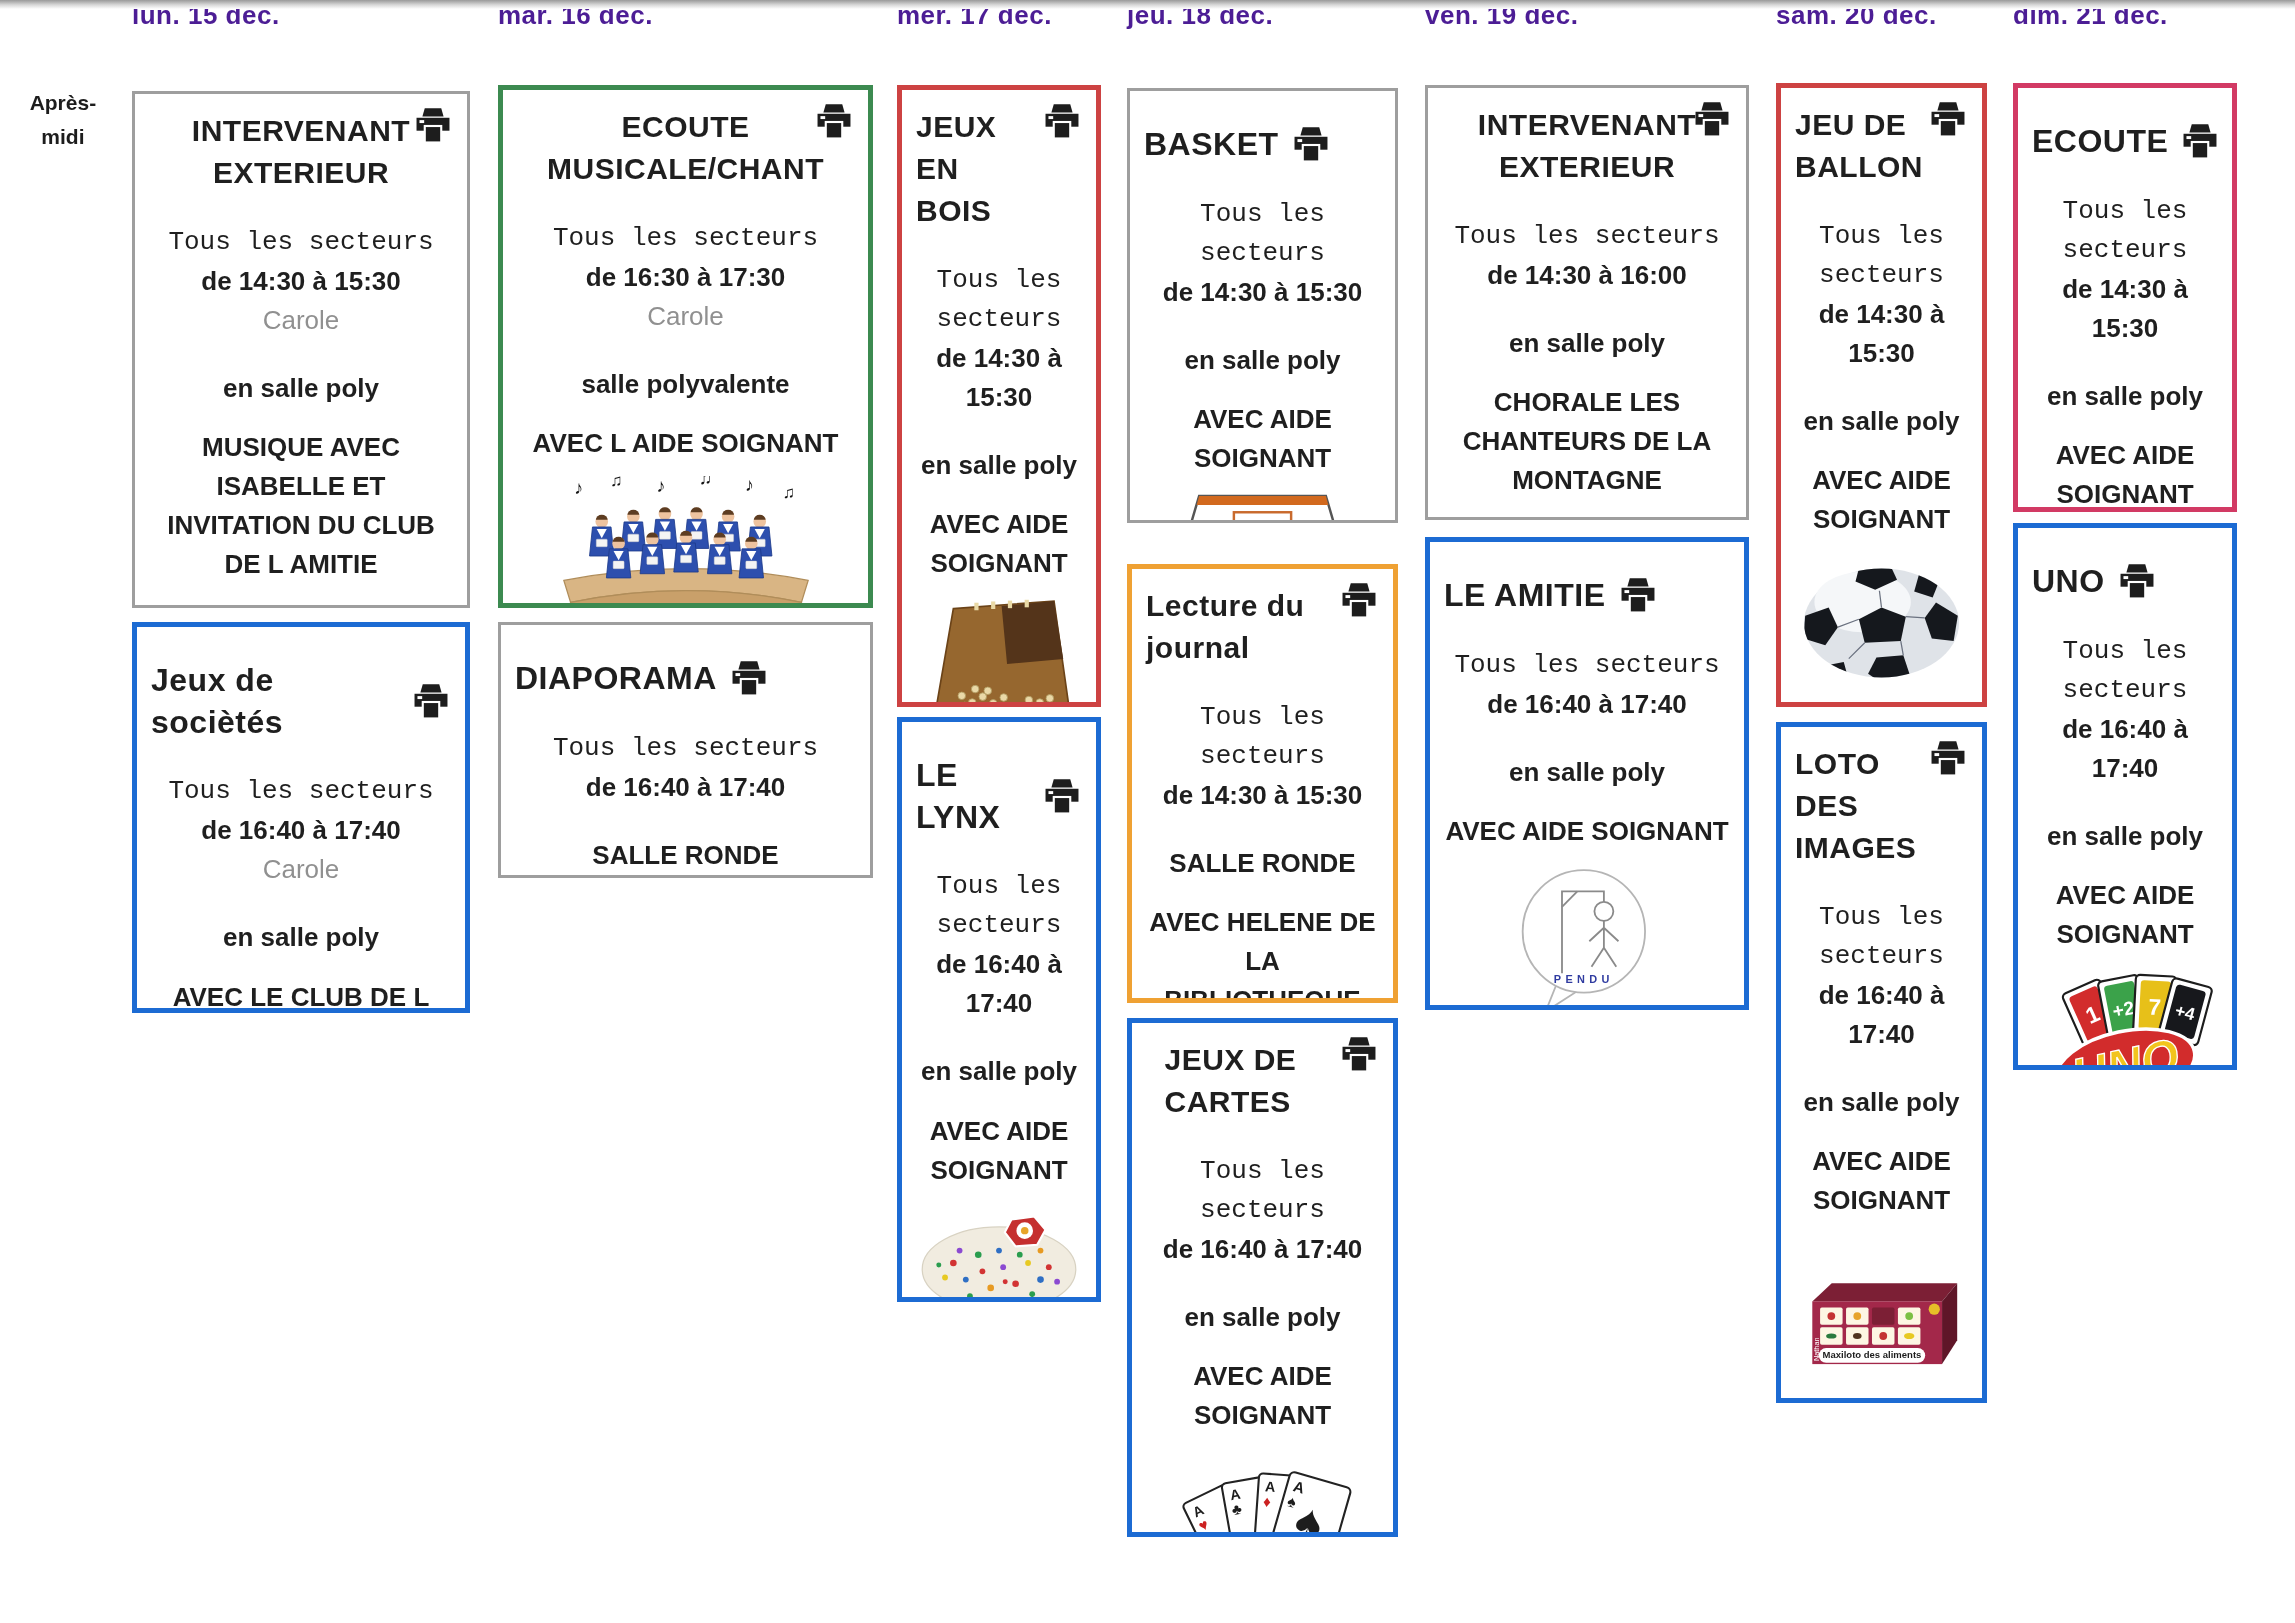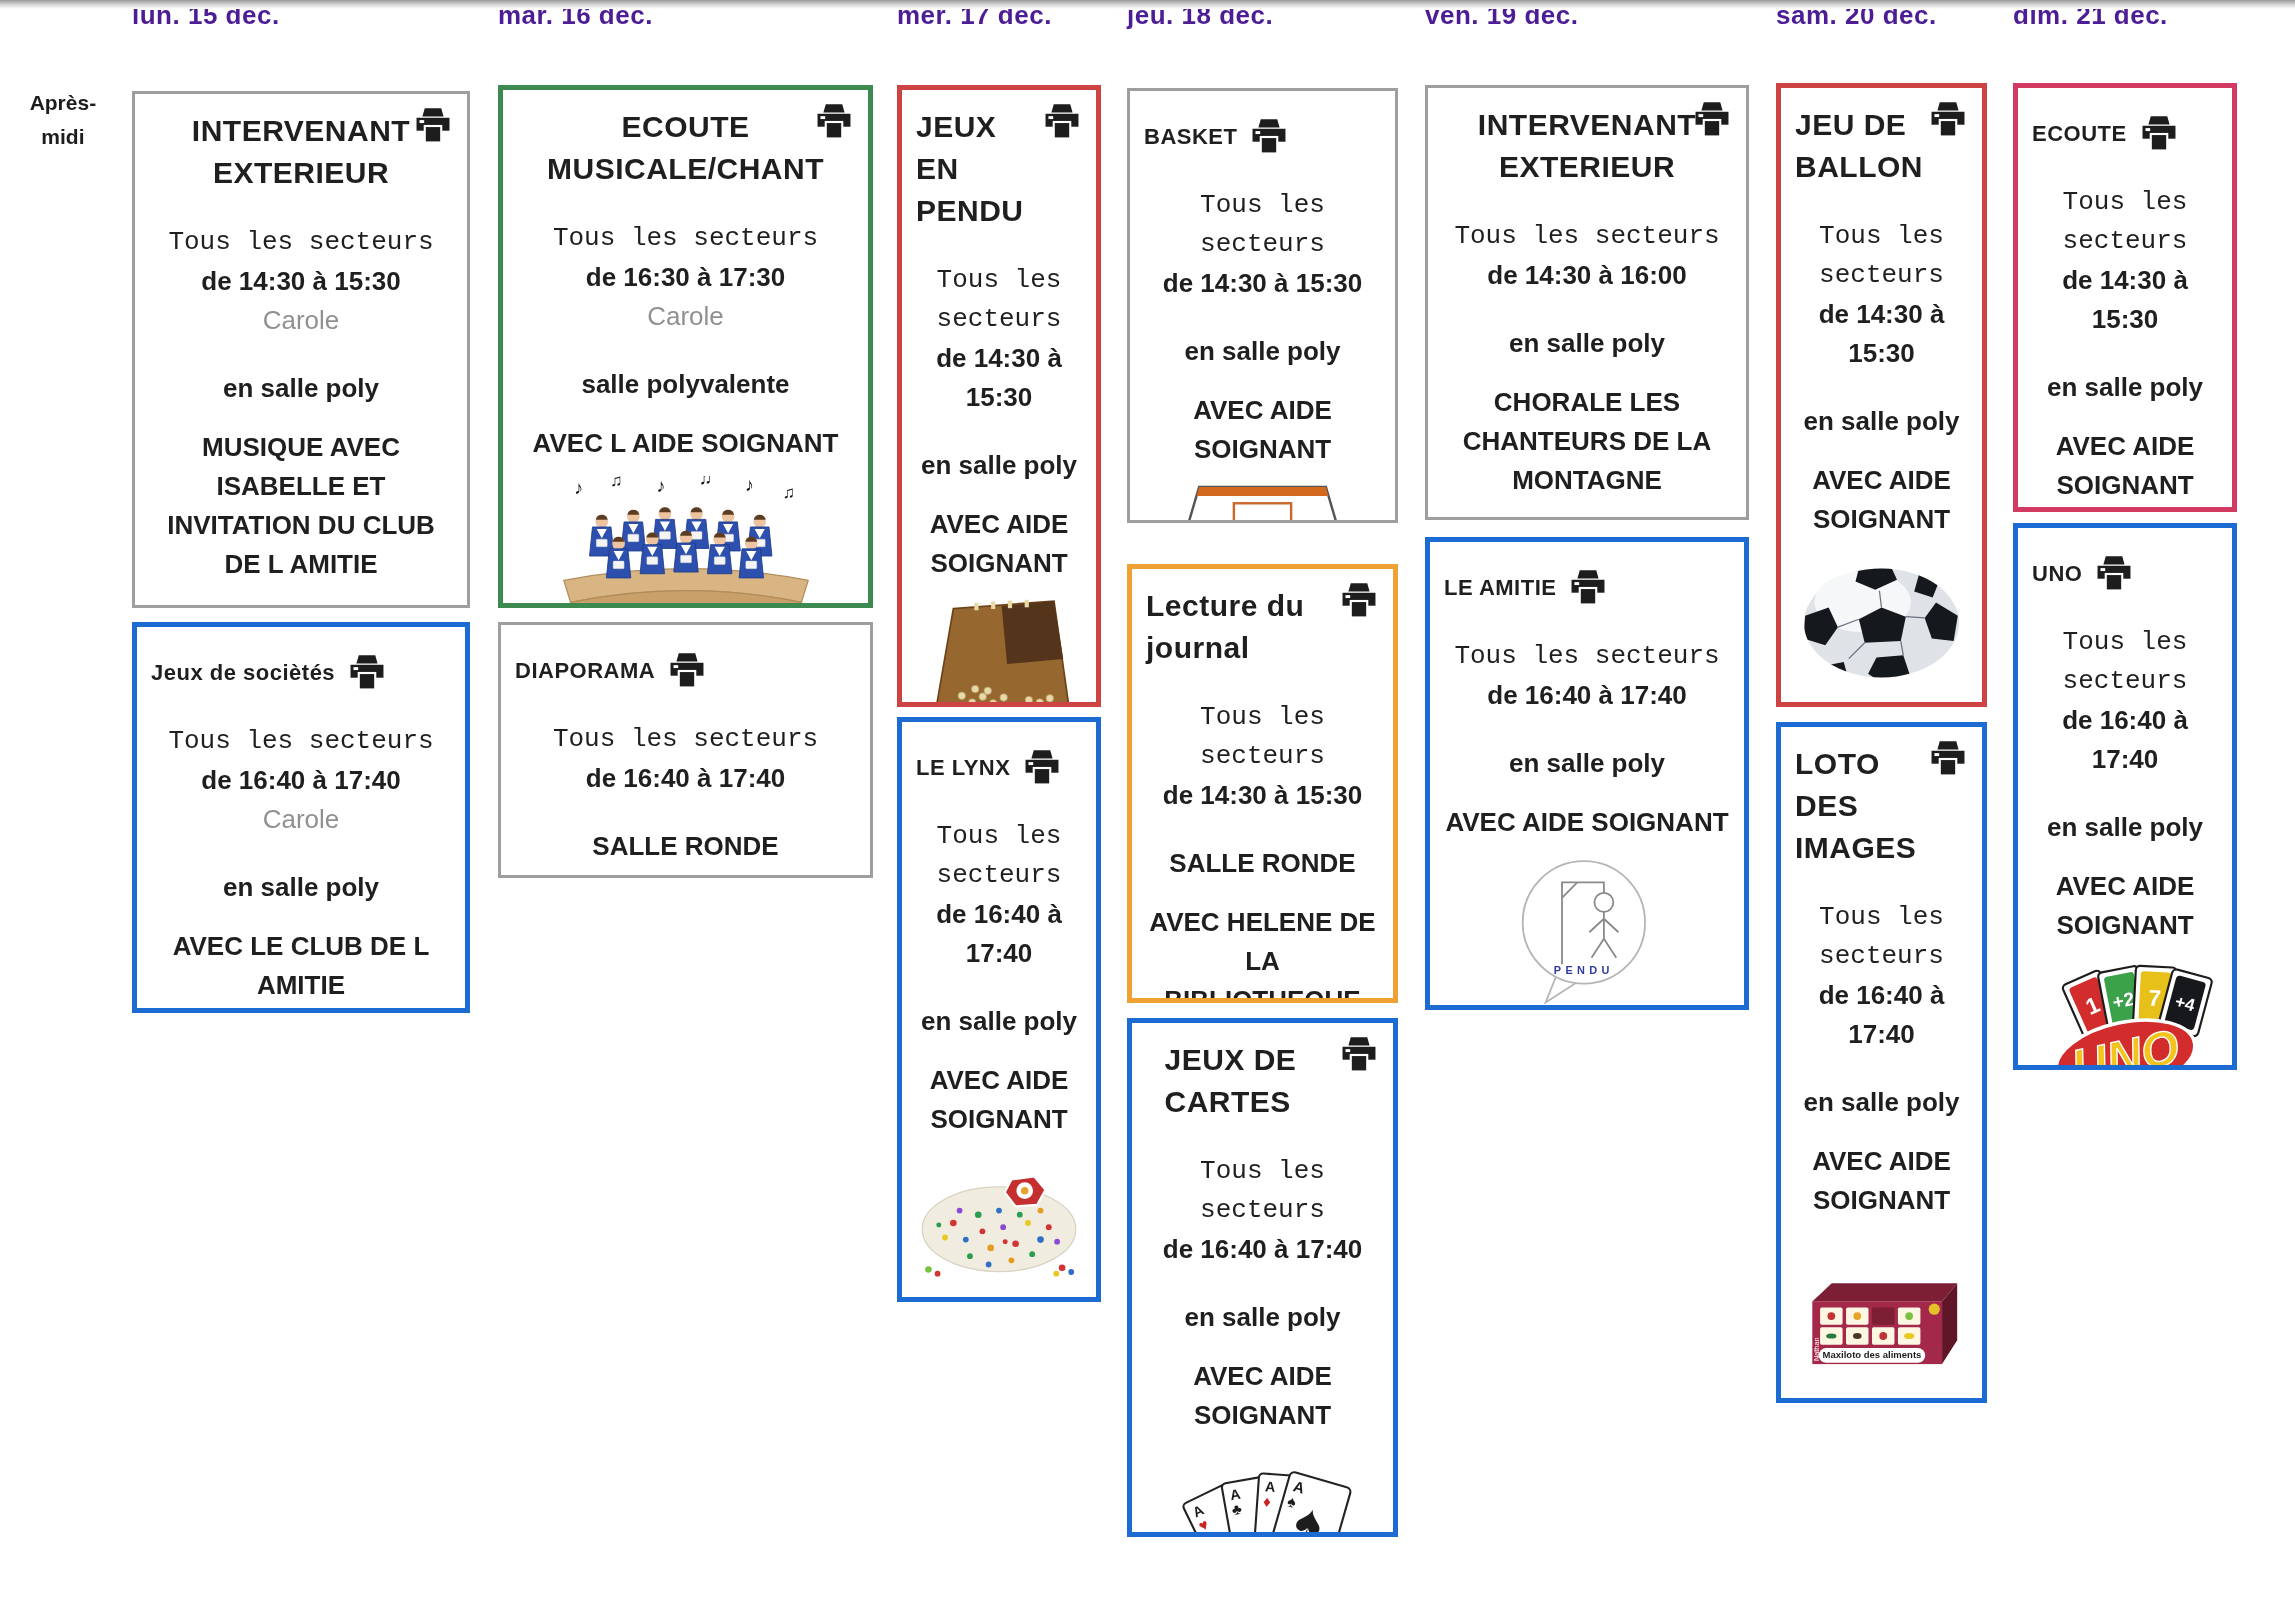--- a/index.html
+++ b/index.html
@@ -10,22 +10,22 @@
   .day{position:absolute;top:0.9px;font-size:26px;font-weight:700;
        color:#4c1d95;line-height:1.1;letter-spacing:0.5px;}
   .period{position:absolute;left:7.4px;top:86px;width:111px;text-align:center;
           font-size:21px;font-weight:700;line-height:1.6;color:#1d1d1d;}
   .card{position:absolute;background:#fff;box-sizing:border-box;border-style:solid;
         border-width:5.6px;border-color:#999;display:flex;flex-direction:column;
         text-align:center;padding:12px 14px 14px 14px;overflow:hidden;}
   .card.thin{border-width:3.2px;}
   .title{font-size:30px;font-weight:700;line-height:1.4;letter-spacing:0.5px;margin-top:3.7px;}
   .titlerow{display:flex;align-items:center;justify-content:flex-start;gap:12px;
-            text-align:left;font-size:22px;font-weight:700;line-height:1.3;
-            letter-spacing:0.5px;margin-top:14px;}
+            text-align:left;font-size:32px;font-weight:700;line-height:1.3;
+            letter-spacing:0.5px;margin-top:21px;}
   .titlerow .printer{flex:0 0 auto;}
   .line{font-size:26px;line-height:1.5;color:#1f1f1f;}
   .line:empty{display:none;}
   .audience{margin-top:29px;font-family:Liberation Mono, monospace;}
   .time{font-weight:700;}
   .animator{color:#909090;}
   .location{font-weight:700;margin-top:29px;}
   .note{font-weight:700;margin-top:20.4px;}
   .printer{display:inline-block;color:#1d1d1d;}
   .printer svg{width:40px;height:40px;display:block;}
@@ -155,21 +155,21 @@
 
   <div class="card" style="left: 897px; top: 85px; width: 204px; height: 622px; border-color: rgb(205, 66, 66);">
     <span class="printer corner">
   <svg viewBox="0 0 34 34" xmlns="http://www.w3.org/2000/svg" aria-hidden="true">
     <polygon points="10,2 24,2 26,9 8,9" fill="currentColor"></polygon>
     <rect x="3" y="10" width="28" height="11" fill="currentColor"></rect>
     <rect x="5.5" y="12" width="4" height="2.5" fill="#fff"></rect>
     <rect x="10" y="17" width="14" height="14" fill="currentColor" stroke="#fff" stroke-width="1.8"></rect>
   </svg>
 </span>
-    <div class="title" style="text-align:left;padding-right:46px;">JEUX EN PENDU</div>
+    <div class="title" style="text-align:left;padding-right:46px;">JEUX EN BOIS</div>
     <div class="line audience">Tous les secteurs</div>
     <div class="line time">de 14:30 à 15:30</div>
     <div class="line location">en salle poly</div>
     <div class="line note">AVEC AIDE SOIGNANT</div>
     <div class="illustration">
       <svg width="157" height="130" viewBox="0 0 360 310" xmlns="http://www.w3.org/2000/svg">
         <polygon points="70,30 310,12 345,260 25,290" fill="#96672f" stroke="#6b4318" stroke-width="4"></polygon>
         <polygon points="185,24 310,12 332,150 198,162" fill="#54341a"></polygon>
         <rect x="120" y="16" width="10" height="18" fill="#e9d9a6"></rect>
         <rect x="160" y="13" width="10" height="18" fill="#e9d9a6"></rect>

